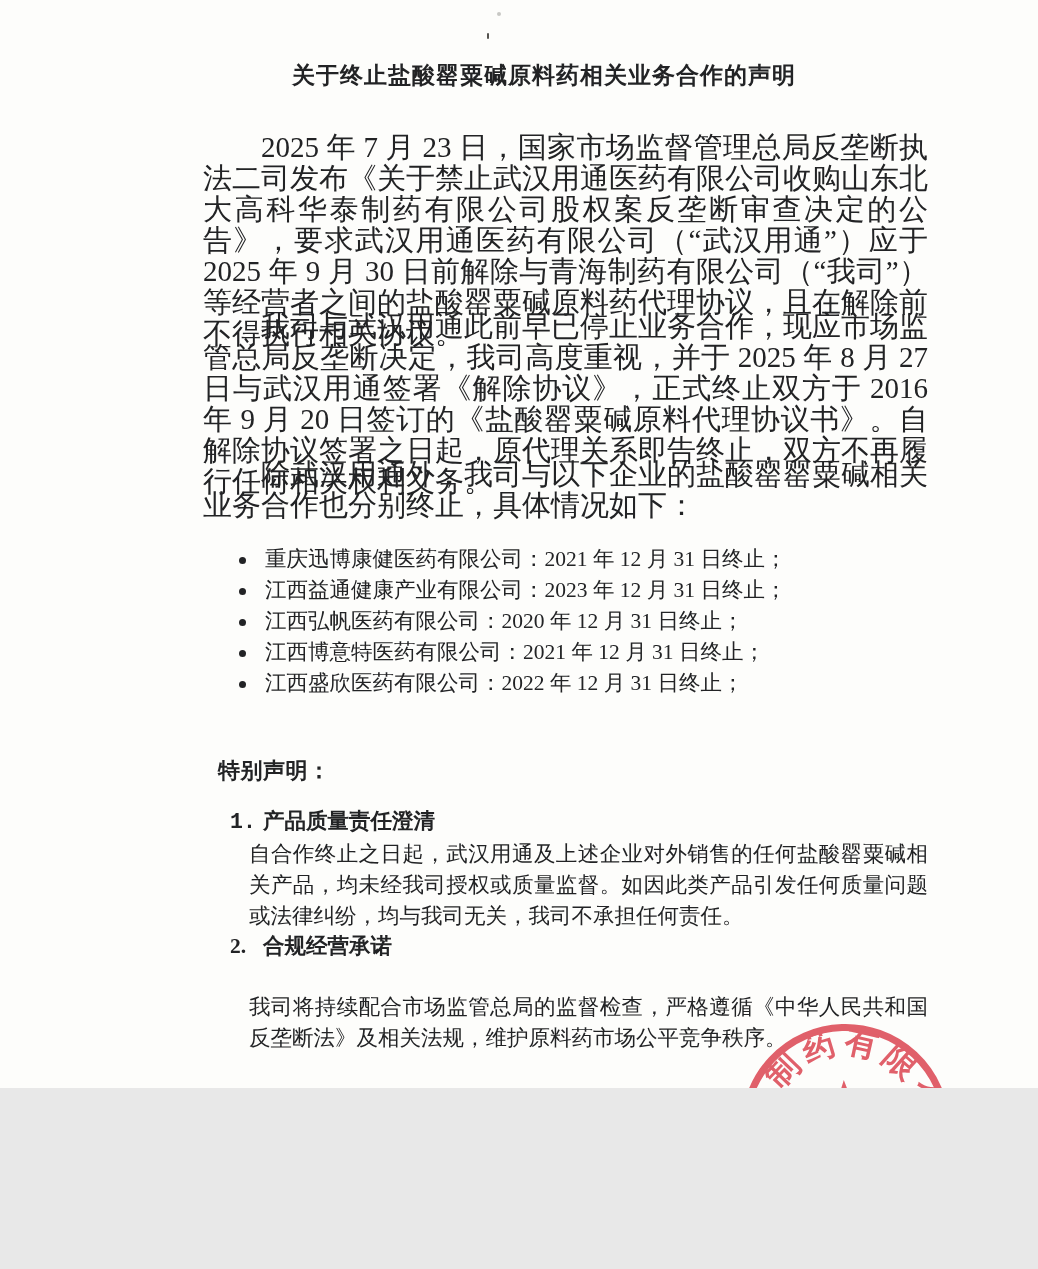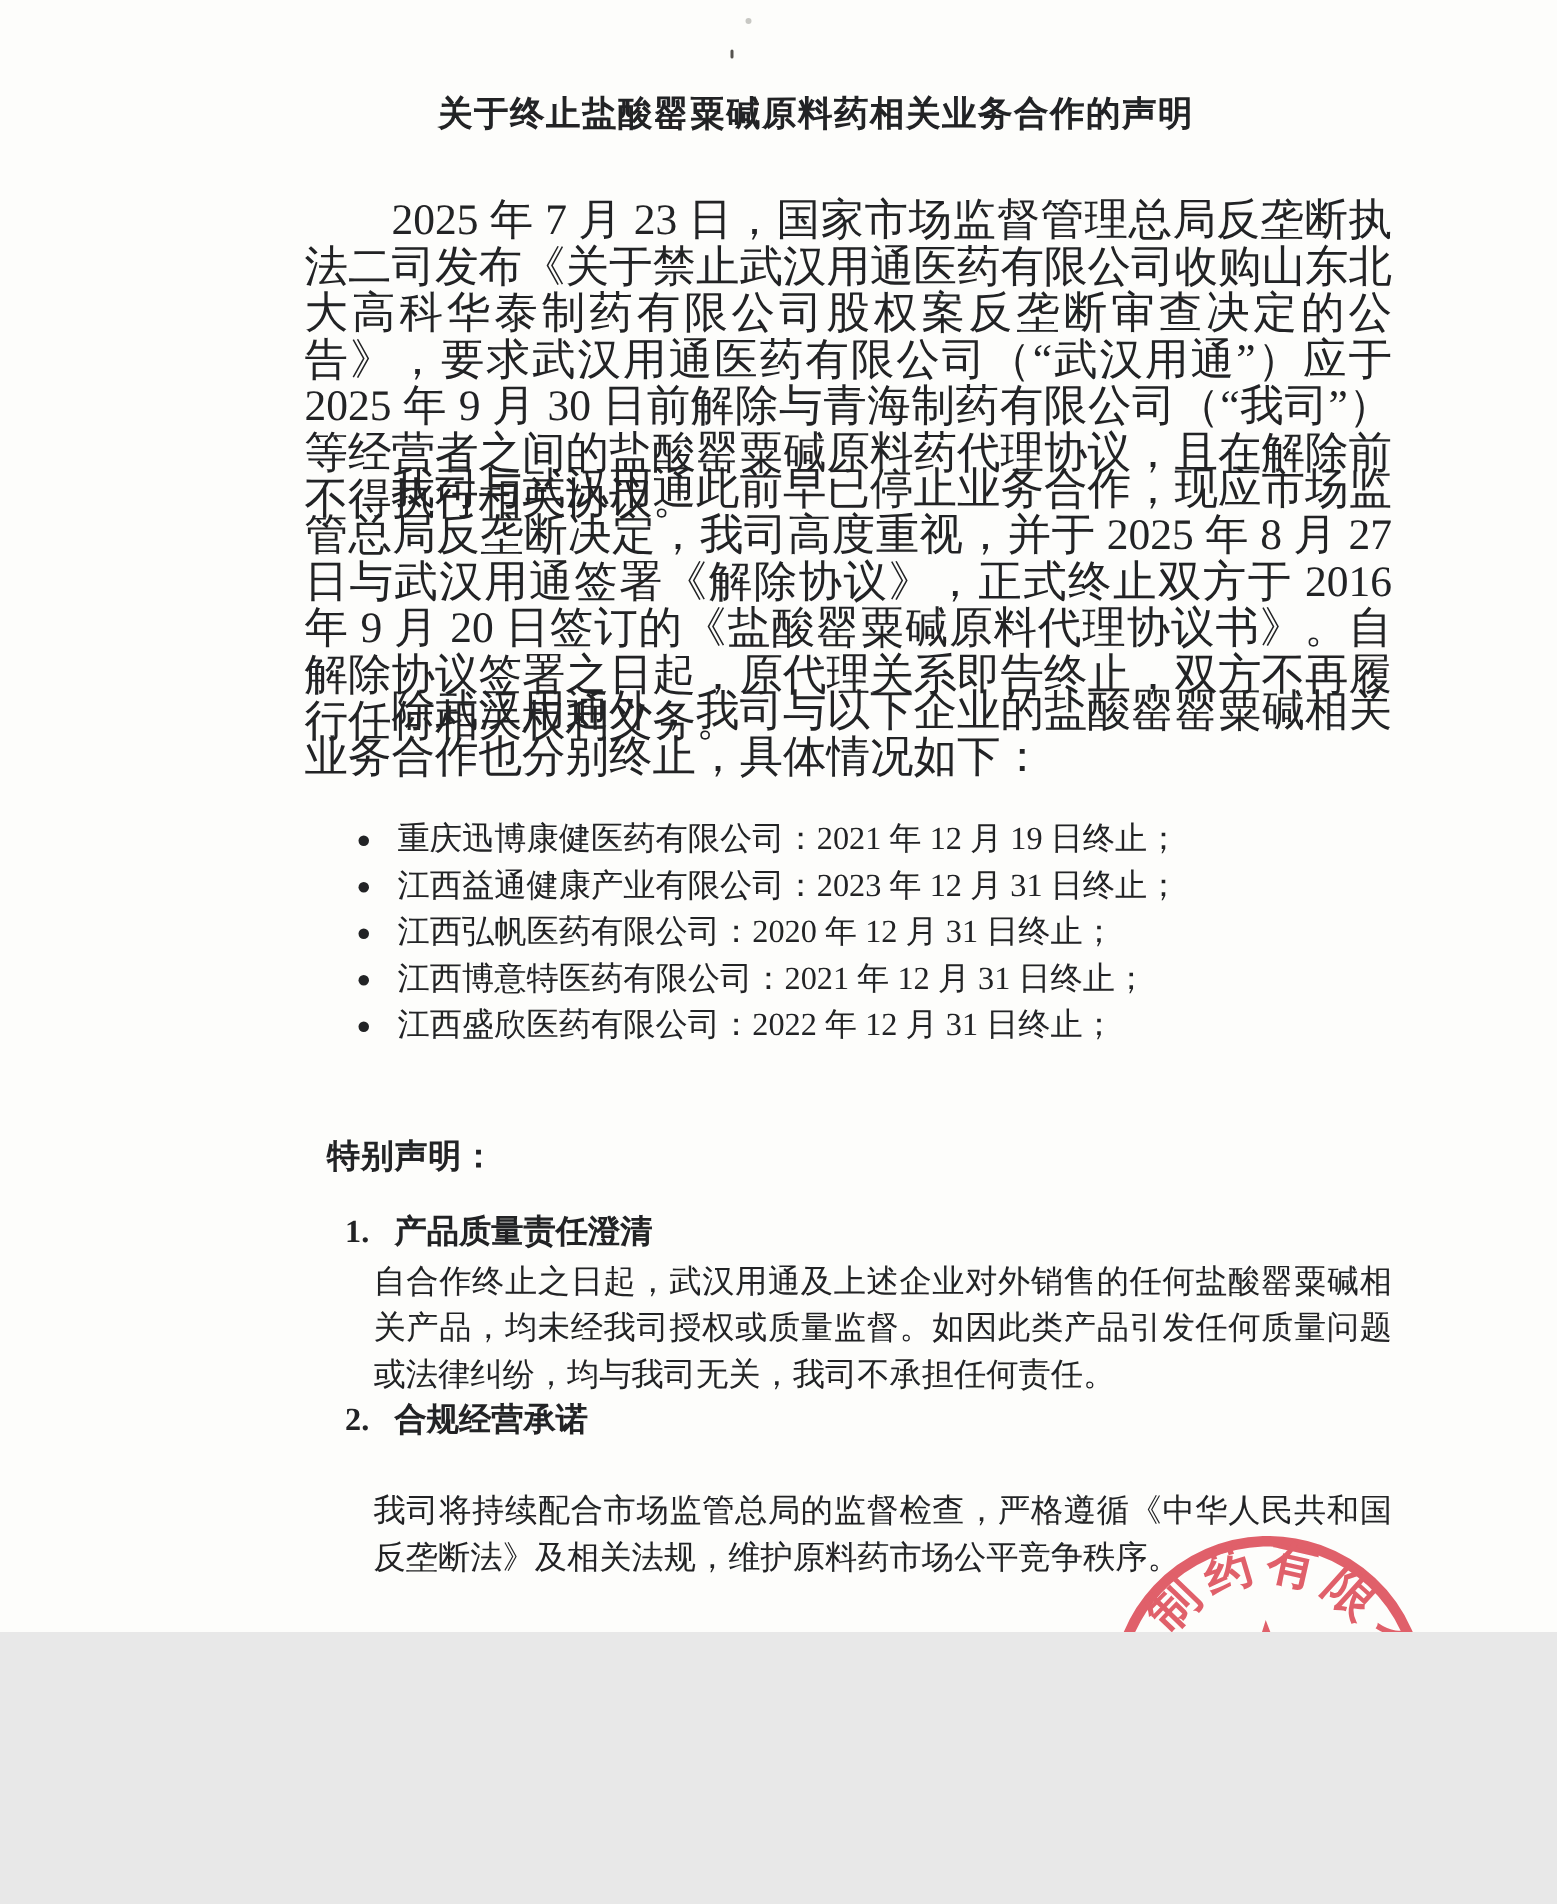--- a/index.html
+++ b/index.html
@@ -44,21 +44,21 @@
   }
   .special-heading{
     top:756px;left:218px;
     font-size:22px;font-weight:bold;
     letter-spacing:0.5px;
   }
   .item-heading{
     left:230px;
     font-size:21.5px;font-weight:bold;
   }
-  #item-1-heading{top:806px;}
+  #item-1-heading{top:806px;font-family:Liberation Mono, monospace;}
   #item-2-heading{top:931px;}
   .item-num{display:inline-block;width:33px;}
   .item-body{
     left:249px;width:679px;
     font-size:21.5px;line-height:31px;
     text-align:justify;
     text-justify:inter-ideograph;
   }
   #item-1-body{top:839px;}
   #item-2-body{top:992px;}
@@ -94,21 +94,21 @@
 
   <div class="abs title">关于终止盐酸罂粟碱原料药相关业务合作的声明</div>
 
   <div class="abs para indent" id="para-1">2025 年 7 月 23 日，国家市场监督管理总局反垄断执法二司发布《关于禁止武汉用通医药有限公司收购山东北大高科华泰制药有限公司股权案反垄断审查决定的公告》，要求武汉用通医药有限公司（“武汉用通”）应于 2025 年 9 月 30 日前解除与青海制药有限公司（“我司”）等经营者之间的盐酸罂粟碱原料药代理协议，且在解除前不得执行相关协议。</div>
   <div class="abs para indent" id="para-2">我司与武汉用通此前早已停止业务合作，现应市场监管总局反垄断决定，我司高度重视，并于 2025 年 8 月 27 日与武汉用通签署《解除协议》，正式终止双方于 2016 年 9 月 20 日签订的《盐酸罂粟碱原料代理协议书》。自解除协议签署之日起，原代理关系即告终止，双方不再履行任何相关权利义务。</div>
   <div class="abs para indent" id="para-3">除武汉用通外，我司与以下企业的盐酸罂罂粟碱相关业务合作也分别终止，具体情况如下：</div>
 
   <div class="abs bullet-list">
     <div class="bullet-row">
       <span class="bullet-dot"></span>
-      <span>重庆迅博康健医药有限公司：2021 年 12 月 19 日终止；</span>
+      <span>重庆迅博康健医药有限公司：2021 年 12 月 31 日终止；</span>
     </div>
     <div class="bullet-row">
       <span class="bullet-dot"></span>
       <span>江西益通健康产业有限公司：2023 年 12 月 31 日终止；</span>
     </div>
     <div class="bullet-row">
       <span class="bullet-dot"></span>
       <span>江西弘帆医药有限公司：2020 年 12 月 31 日终止；</span>
     </div>
     <div class="bullet-row">

